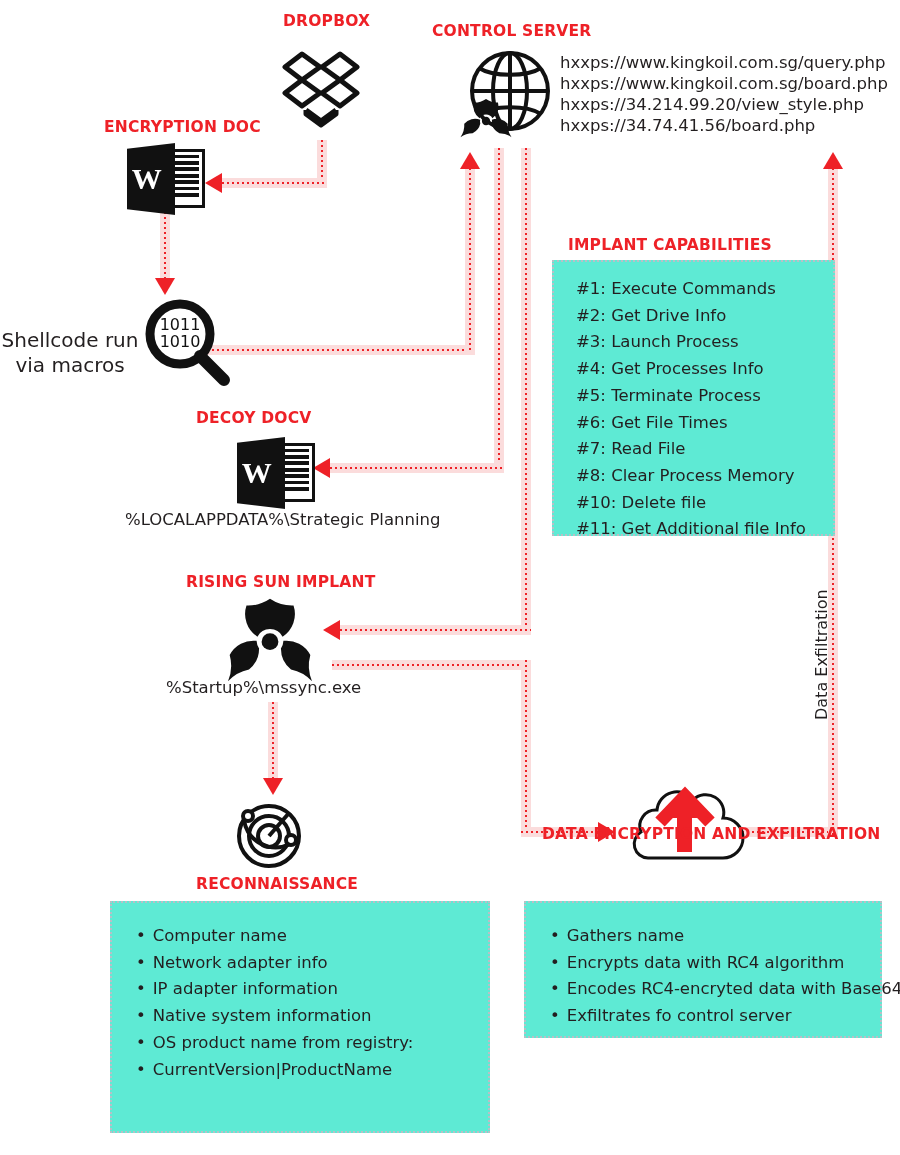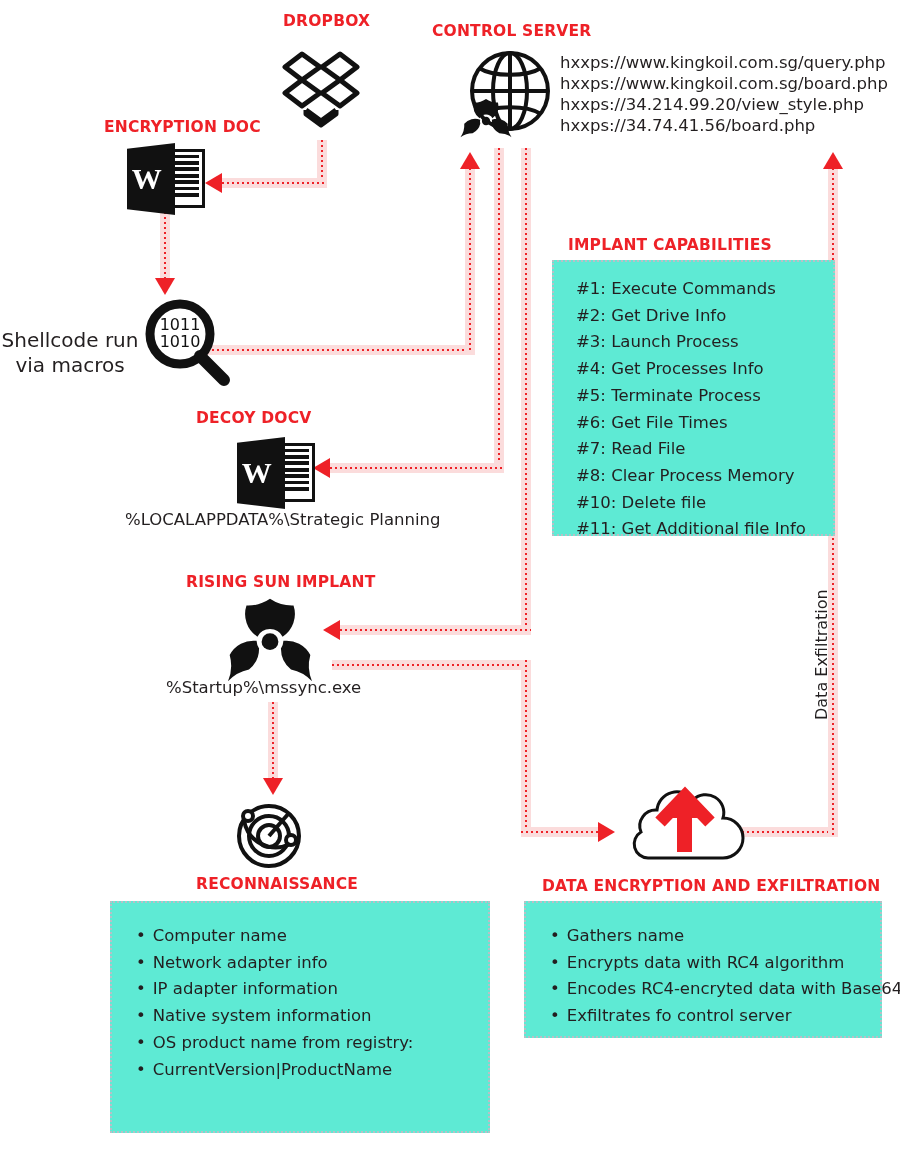--- a/index.html
+++ b/index.html
@@ -222,21 +222,21 @@
     <ul>
       <li>Computer name</li>
       <li>Network adapter info</li>
       <li>IP adapter information</li>
       <li>Native system information</li>
       <li>OS product name from registry:</li>
       <li>CurrentVersion|ProductName</li>
     </ul>
   </div>
 
-  <div class="lbl" style="left:542px;top:877px;">DATA ENCRYPTION AND EXFILTRATION</div>
+  <div class="lbl" style="left:542px;top:825px;">DATA ENCRYPTION AND EXFILTRATION</div>
   <div class="box bullets" style="left:524px;top:901px;width:358px;height:137px;">
     <ul>
       <li>Gathers name</li>
       <li>Encrypts data with RC4 algorithm</li>
       <li>Encodes RC4-encryted data with Base64</li>
       <li>Exfiltrates fo control server</li>
     </ul>
   </div>
 
 </div>

